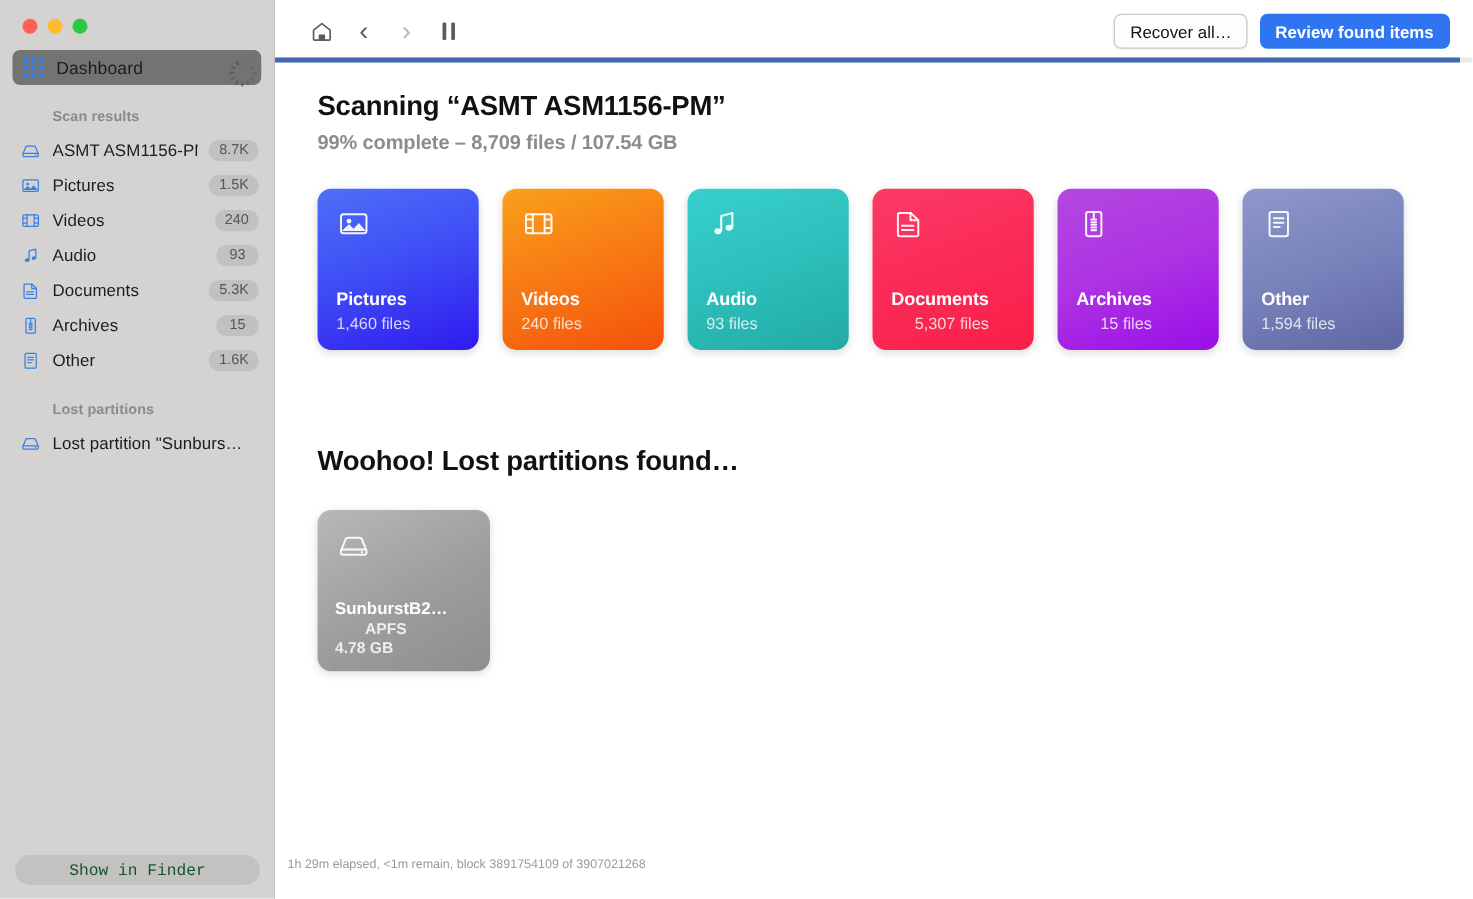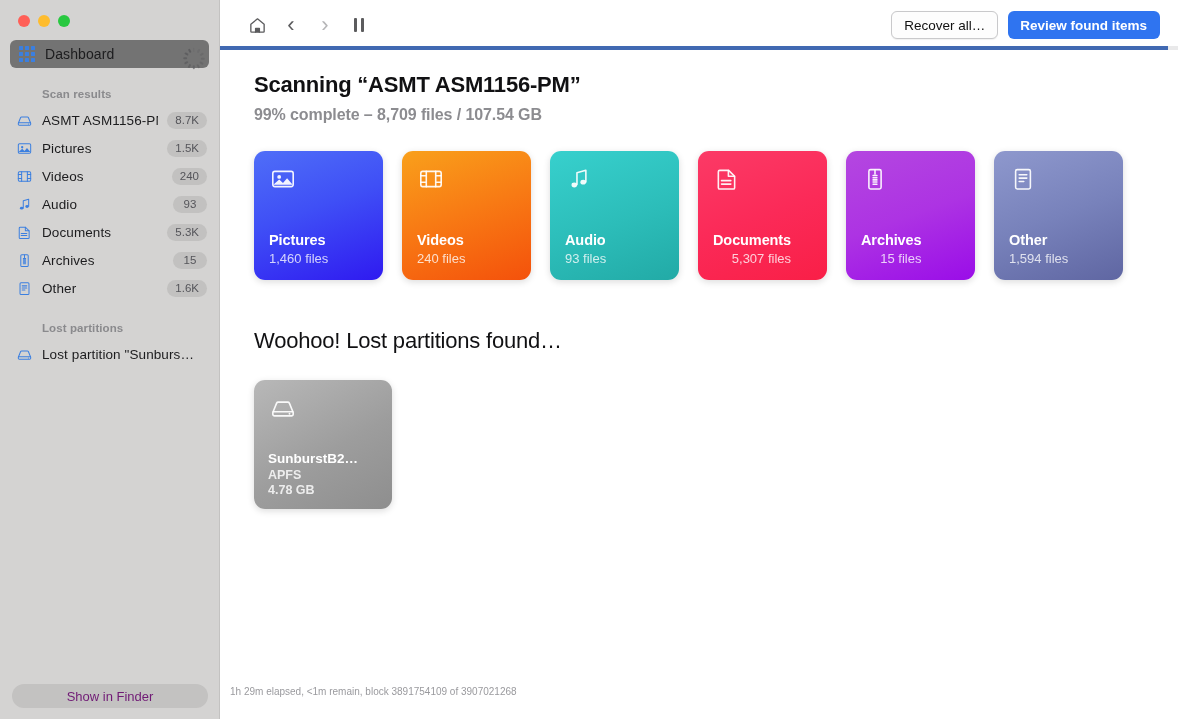--- a/index.html
+++ b/index.html
@@ -62,24 +62,24 @@
     font-size: 11.5px; color: #55555a; background: #c2c1c0;
     border-radius: 9px; padding: 2px 8px; min-width: 34px; text-align: center;
     line-height: 13px;
   }
   .partition-item .sb-label { font-size: 13.5px; }
 
   .finder-btn {
     position: absolute; left: 12px; bottom: 11px;
     width: 196px; height: 24px;
     background: #c3c2c1; border-radius: 12px;
-    font-size: 13px; color: #701a75;
+    font-size: 13px; color: #14532d;
     display: flex; align-items: center; justify-content: center;
     border: none;
-    font-family: Liberation Sans, sans-serif;
+    font-family: Liberation Mono, monospace;
   }
 
   
   .main { flex: 1; position: relative; background: #fff; height: 719px; }
   .toolbar {
     height: 50px; position: relative;
     display: flex; align-items: center;
     padding: 0 18px 0 20px;
     background: #fff;
   }
@@ -122,32 +122,32 @@
     position: relative;
     padding: 14px 0 0 15px;
     box-shadow: 0 2px 7px rgba(0,0,0,.14);
     overflow: hidden;
   }
   .card-icon { width: 28px; height: 28px; }
   .card-text { position: absolute; left: 15px; bottom: 14px; }
   .card-name { font-size: 14.5px; font-weight: bold; color: #fff; letter-spacing: -.1px; }
   .card-count { font-size: 13px; font-weight: normal; color: rgba(255,255,255,.78); margin-top: 3px; text-align: right; }
 
-  h2.section-heading { font-size: 22px; font-weight: normal; color: #111113; margin-top: 48px; letter-spacing: -.2px; }
+  h2.section-heading { font-size: 22px; font-weight: bold; color: #111113; margin-top: 76px; letter-spacing: -.2px; }
 
   .partition-cards { display: flex; gap: 19px; margin-top: 26px; }
   .p-card {
     width: 138px; height: 129px; border-radius: 11px;
     background: linear-gradient(150deg, #b8b8b8 0%, #9d9d9d 55%, #8e8e8e 100%);
     position: relative; padding: 14px 0 0 15px;
     box-shadow: 0 2px 7px rgba(0,0,0,.14);
   }
   .p-text { position: absolute; left: 14px; bottom: 12px; }
   .p-name { font-size: 13.5px; font-weight: bold; color: #fff; }
-  .p-fs { font-size: 12.5px; font-weight: bold; color: rgba(255,255,255,.82); margin-top: 2px; }
+  .p-fs { font-size: 12.5px; font-weight: bold; color: rgba(255,255,255,.82); margin-top: 2px; margin-left: 24px; }
   .p-size { font-size: 12.5px; font-weight: bold; color: rgba(255,255,255,.82); margin-top: 1px; }
 
   .status-bar {
     position: absolute; left: 10px; bottom: 22px;
     font-size: 10px; color: #9a9a9e;
   }
 </style>
 </head>
 <body>
 

